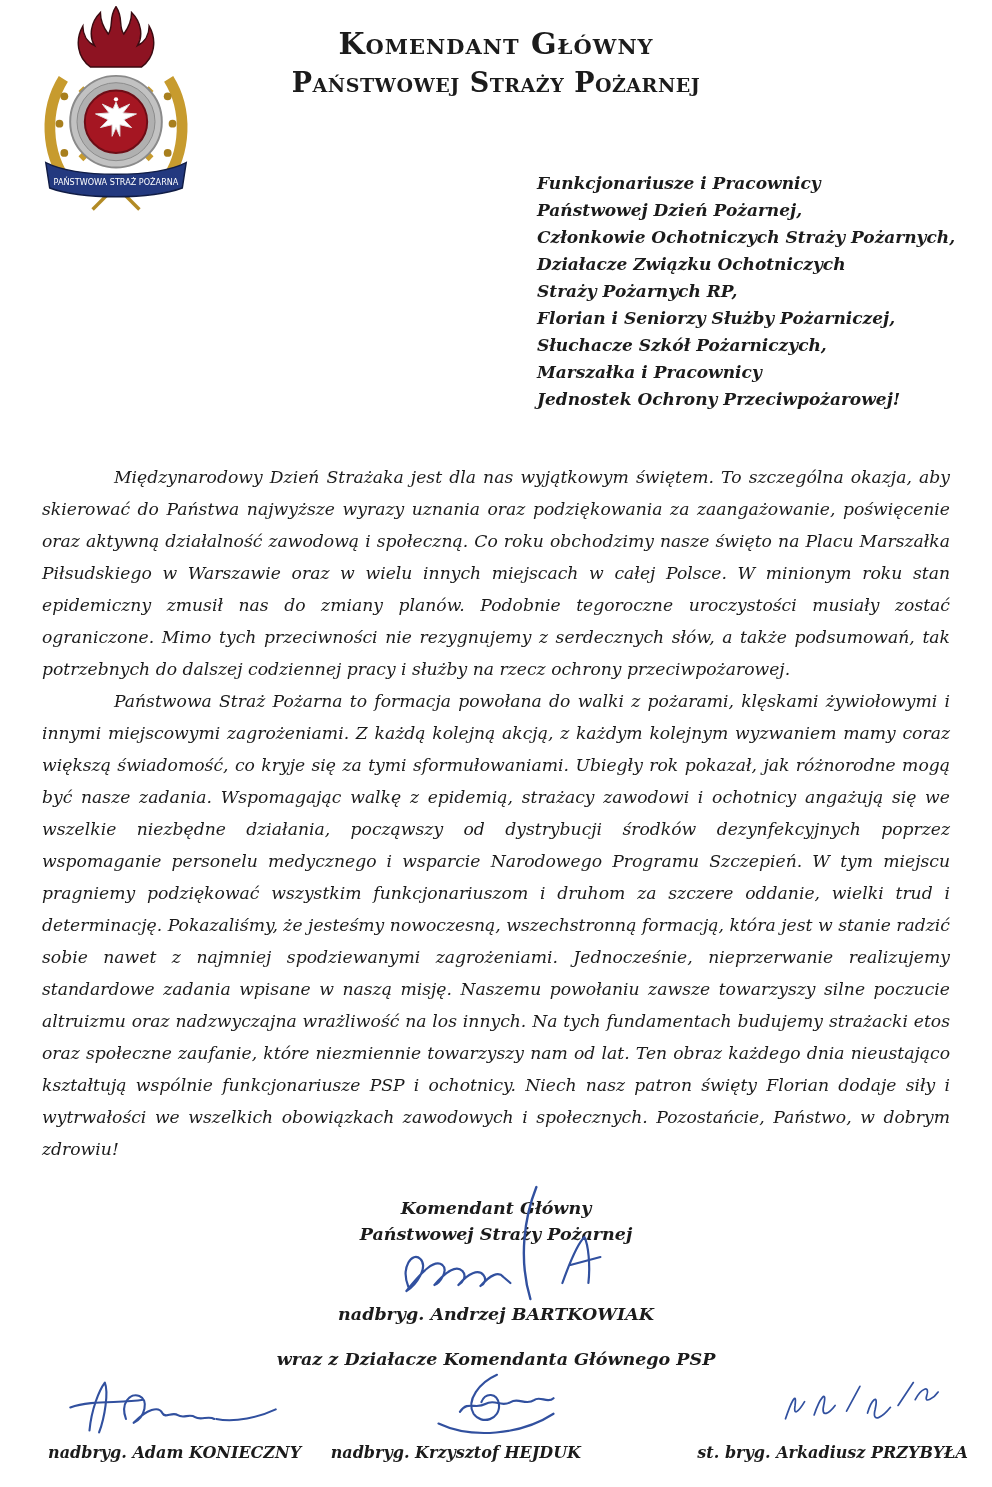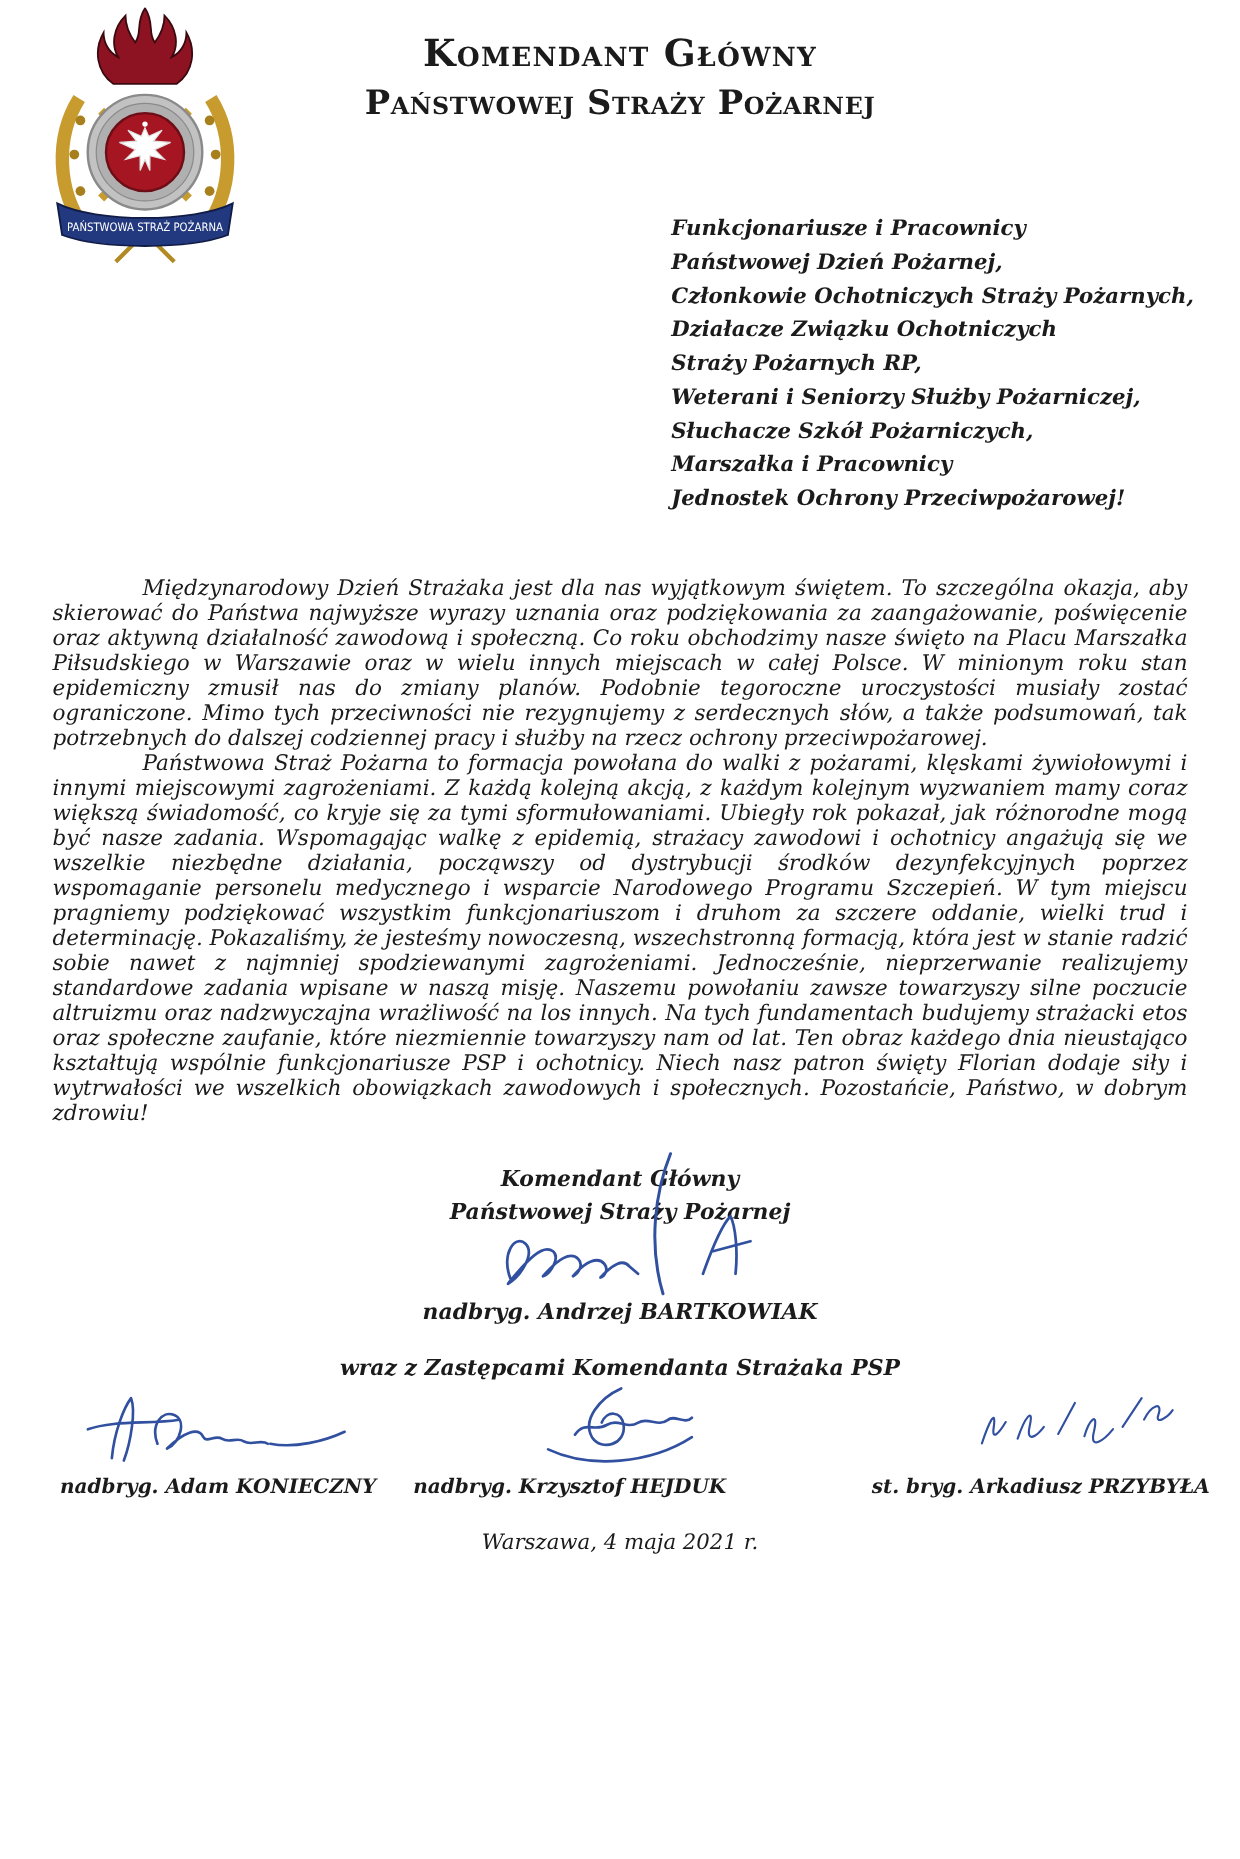--- a/index.html
+++ b/index.html
@@ -44,21 +44,21 @@
     font-style: italic;
     font-size: 17px;
     line-height: 27px;
   }
   
   .letter-body {
     margin-top: 48px;
     padding: 0 42px;
     font-style: italic;
     font-size: 17.2px;
-    line-height: 20px;
+    line-height: 32px;
     text-align: justify;
   }
   .letter-body p { text-indent: 72px; }
   
   .sign-main {
     position: relative;
     margin-top: 30px;
     text-align: center;
     font-weight: 700;
     font-style: italic;
@@ -150,21 +150,21 @@
     <div class="title-line1">Komendant Główny</div>
     <div class="title-line2">Państwowej Straży Pożarnej</div>
   </div>
 
   <div class="addressees">
     <div>Funkcjonariusze i Pracownicy</div>
     <div>Państwowej Dzień Pożarnej,</div>
     <div>Członkowie Ochotniczych Straży Pożarnych,</div>
     <div>Działacze Związku Ochotniczych</div>
     <div>Straży Pożarnych RP,</div>
-    <div>Weterani i Seniorzy Służby Pożarniczej,</div>
+    <div>Florian i Seniorzy Służby Pożarniczej,</div>
     <div>Słuchacze Szkół Pożarniczych,</div>
     <div>Marszałka i Pracownicy</div>
     <div>Jednostek Ochrony Przeciwpożarowej!</div>
   </div>
 
   <div class="letter-body">
     <p>Międzynarodowy Dzień Strażaka jest dla nas wyjątkowym świętem. To szczególna okazja, aby skierować do Państwa najwyższe wyrazy uznania oraz podziękowania za zaangażowanie, poświęcenie oraz aktywną działalność zawodową i społeczną. Co roku obchodzimy nasze święto na Placu Marszałka Piłsudskiego w Warszawie oraz w wielu innych miejscach w całej Polsce. W minionym roku stan epidemiczny zmusił nas do zmiany planów. Podobnie tegoroczne uroczystości musiały zostać ograniczone. Mimo tych przeciwności nie rezygnujemy z serdecznych słów, a także podsumowań, tak potrzebnych do dalszej codziennej pracy i służby na rzecz ochrony przeciwpożarowej.</p>
     <p>Państwowa Straż Pożarna to formacja powołana do walki z pożarami, klęskami żywiołowymi i innymi miejscowymi zagrożeniami. Z każdą kolejną akcją, z każdym kolejnym wyzwaniem mamy coraz większą świadomość, co kryje się za tymi sformułowaniami. Ubiegły rok pokazał, jak różnorodne mogą być nasze zadania. Wspomagając walkę z epidemią, strażacy zawodowi i ochotnicy angażują się we wszelkie niezbędne działania, począwszy od dystrybucji środków dezynfekcyjnych poprzez wspomaganie personelu medycznego i wsparcie Narodowego Programu Szczepień. W tym miejscu pragniemy podziękować wszystkim funkcjonariuszom i druhom za szczere oddanie, wielki trud i determinację. Pokazaliśmy, że jesteśmy nowoczesną, wszechstronną formacją, która jest w stanie radzić sobie nawet z najmniej spodziewanymi zagrożeniami. Jednocześnie, nieprzerwanie realizujemy standardowe zadania wpisane w naszą misję. Naszemu powołaniu zawsze towarzyszy silne poczucie altruizmu oraz nadzwyczajna wrażliwość na los innych. Na tych fundamentach budujemy strażacki etos oraz społeczne zaufanie, które niezmiennie towarzyszy nam od lat. Ten obraz każdego dnia nieustająco kształtują wspólnie funkcjonariusze PSP i ochotnicy. Niech nasz patron święty Florian dodaje siły i wytrwałości we wszelkich obowiązkach zawodowych i społecznych. Pozostańcie, Państwo, w dobrym zdrowiu!</p>
   </div>
 
@@ -175,21 +175,21 @@
       <svg class="sig-main-svg" width="280" height="130" viewBox="0 0 280 130">
         <path class="sig-stroke" stroke-width="2.4" d="M186,4 C174,34 168,76 180,116"></path>
         <path class="sig-stroke" stroke-width="2.2" d="M58,104 C50,84 62,68 70,76 C78,84 66,102 56,108 C72,88 84,76 92,82 C98,87 90,100 84,102 C96,88 106,82 112,88 C117,93 112,100 108,102 C118,90 128,86 133,92 C137,97 133,102 130,103 C140,92 148,88 153,94 L160,100"></path>
         <path class="sig-stroke" stroke-width="2.2" d="M212,100 C222,72 230,58 234,54 C238,62 240,82 238,100"></path>
         <path class="sig-stroke" stroke-width="2.2" d="M220,82 L250,74"></path>
       </svg>
     </div>
     <div>nadbryg. Andrzej BARTKOWIAK</div>
   </div>
 
-  <div class="deputies-intro">wraz z Zastępcami Komendanta Strażaka PSP</div>
+  <div class="deputies-intro">wraz z Działacze Komendanta Głównego PSP</div>
 
   <div class="deputies-row">
     <div class="dep-col dep-left">
       <svg class="dep-sig" width="230" height="72" viewBox="0 0 230 75">
         <path class="sig-stroke" stroke-width="2.2" d="M28,62 C30,40 38,20 44,12 C48,22 44,48 38,64"></path>
         <path class="sig-stroke" stroke-width="2.2" d="M8,38 C30,30 60,34 84,30"></path>
         <path class="sig-stroke" stroke-width="2.2" d="M66,50 C60,34 70,22 80,26 C90,30 86,48 74,54 C88,40 100,36 104,44 C107,50 114,42 120,46 C126,50 132,44 138,48 C144,52 152,46 158,50"></path>
         <path class="sig-stroke" stroke-width="2.2" d="M160,50 C180,54 205,48 222,40"></path>
       </svg>
       <div class="dep-name">nadbryg.  Adam KONIECZNY</div>

